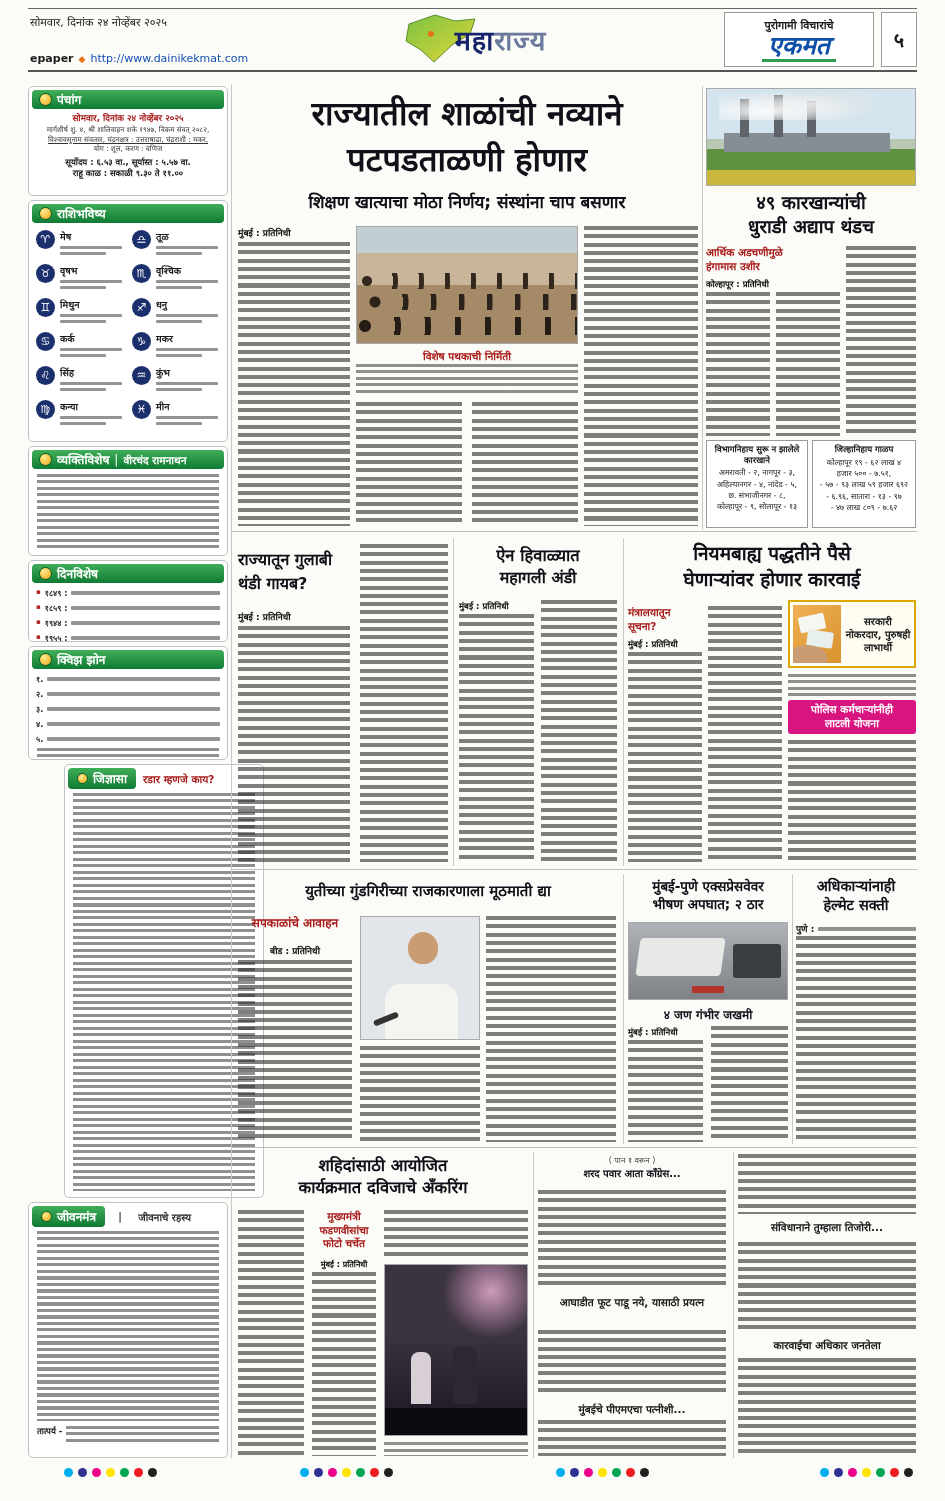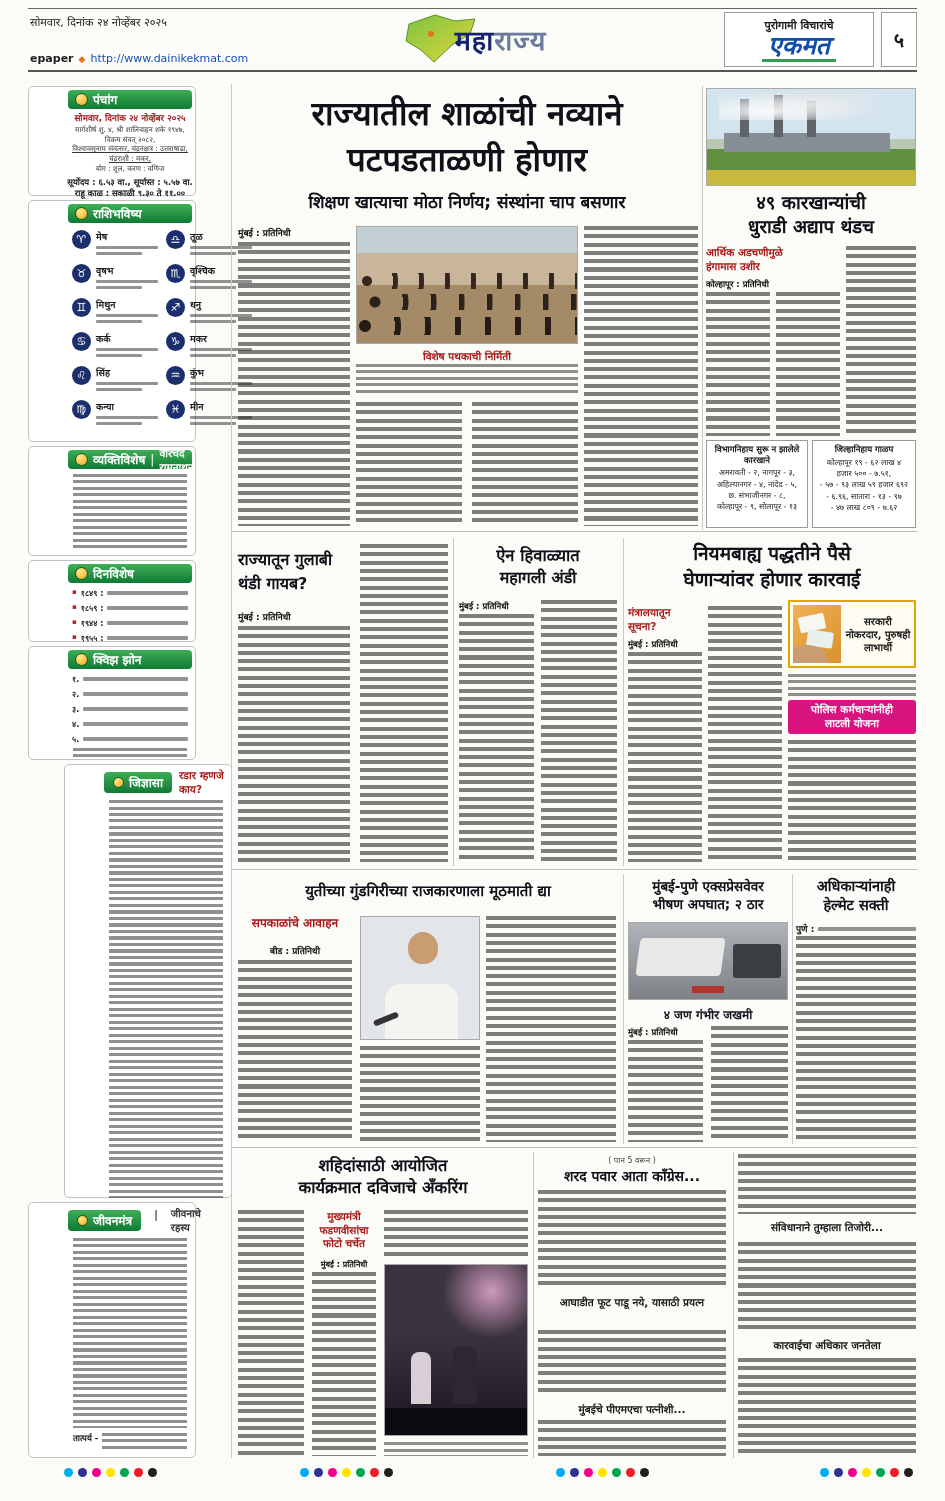--- a/index.html
+++ b/index.html
@@ -8,21 +8,21 @@
 .abs{position:absolute;}
 .c{text-align:center;}
 .b{font-weight:bold;}
 .red{color:#a81c1c;}
 .hl{font-weight:bold;color:#101019;text-align:center;line-height:1.2;}
 .by{font-weight:bold;font-size:9px;color:#111;}
 .gk{background-image:repeating-linear-gradient(180deg,rgba(42,42,42,.60) 0 4px,transparent 4px 8.3px);}
 .gks{background-image:repeating-linear-gradient(180deg,rgba(42,42,42,.52) 0 3px,transparent 3px 6.5px);}
 .hd{height:1px;background:#bdbdbd;}
 .vd{width:1px;background:#c9c9c9;}
-.sbox{position:absolute;left:28px;width:168px;border:1px solid #c2c2c2;border-radius:5px;background:#fff;padding-left:36px;}
+.sbox{position:absolute;left:28px;width:200px;border:1px solid #c2c2c2;border-radius:5px;background:#fff;}
 .shead{height:19px;margin:3px;border-radius:4px;background:linear-gradient(180deg,#3fae58,#0e7a33);color:#fff;display:flex;align-items:center;gap:5px;padding:0 7px;font-size:12px;font-weight:bold;}
 .sicon{width:13px;height:13px;border-radius:50%;background:radial-gradient(circle at 35% 30%,#ffe98a,#f0a818);border:1px solid #0b5c26;flex:none;display:inline-block;}
 .pill{display:inline-flex;align-items:center;gap:5px;background:linear-gradient(180deg,#3fae58,#0e7a33);color:#fff;font-weight:bold;font-size:12px;border-radius:4px;padding:2px 9px;}
 .zcell{display:flex;gap:5px;align-items:flex-start;}
 .zicon{width:19px;height:19px;border-radius:50%;background:#1c2f6d;color:#fff;font-size:11px;display:flex;align-items:center;justify-content:center;flex:none;}
 .zname{font-size:9.5px;font-weight:bold;margin-bottom:1px;}
 .bar{height:3px;background:rgba(40,40,40,.5);border-radius:1px;margin-top:3px;}
 .lrow{display:flex;align-items:center;gap:4px;margin:4px 7px;}
 .lbullet{color:#b22222;font-size:7px;line-height:1;}
 .lyear{font-size:8px;font-weight:bold;white-space:nowrap;}
@@ -428,22 +428,22 @@
   <div class="abs gk" style="left:384px;top:1210px;width:144px;height:48px;"></div>
   <div class="photo" style="left:384px;top:1264px;width:144px;height:172px;">
     <div class="abs" style="inset:0;background:linear-gradient(180deg,#3b3340 0 40%,#191521 100%);"></div>
     <div class="abs" style="right:-10%;top:-12%;width:70%;height:55%;background:radial-gradient(ellipse at center,rgba(244,180,220,.8),rgba(244,180,220,0) 70%);"></div>
     <div class="abs" style="left:18%;bottom:18%;width:20px;height:52px;background:#d8cfd6;border-radius:8px 8px 0 0;"></div>
     <div class="abs" style="left:48%;bottom:18%;width:24px;height:58px;background:#2c2733;border-radius:9px 9px 0 0;"></div>
     <div class="abs" style="left:0;right:0;bottom:0;height:16%;background:#0c0a10;"></div>
   </div>
   <div class="abs gks" style="left:384px;top:1442px;width:144px;height:14px;"></div>
 
-  <div class="abs c" style="left:538px;top:1154px;width:188px;font-size:8px;color:#444;">( पान 5 वरून )</div>
-  <div class="abs c b" style="left:538px;top:1166px;width:188px;font-size:14px;color:#101019;">शरद पवार आता काँग्रेस...</div>
+  <div class="abs c" style="left:538px;top:1154px;width:188px;font-size:8px;color:#444;">( पान १ वरून )</div>
+  <div class="abs c b" style="left:538px;top:1166px;width:188px;font-size:10px;color:#101019;">शरद पवार आता काँग्रेस...</div>
   <div class="abs gk" style="left:538px;top:1190px;width:188px;height:100px;"></div>
   <div class="abs c b" style="left:538px;top:1296px;width:188px;font-size:10.5px;line-height:1.3;">आघाडीत फूट पाडू नये, यासाठी प्रयत्न</div>
   <div class="abs gk" style="left:538px;top:1330px;width:188px;height:66px;"></div>
   <div class="abs c b" style="left:538px;top:1402px;width:188px;font-size:10.5px;">मुंबईचे पीएमएचा पत्नीशी...</div>
   <div class="abs gk" style="left:538px;top:1420px;width:188px;height:36px;"></div>
 
   <div class="abs gk" style="left:738px;top:1154px;width:178px;height:60px;"></div>
   <div class="abs c b" style="left:738px;top:1220px;width:178px;font-size:10.5px;">संविधानाने तुम्हाला तिजोरी...</div>
   <div class="abs gk" style="left:738px;top:1242px;width:178px;height:90px;"></div>
   <div class="abs c b" style="left:738px;top:1338px;width:178px;font-size:10.5px;">कारवाईचा अधिकार जनतेला</div>

